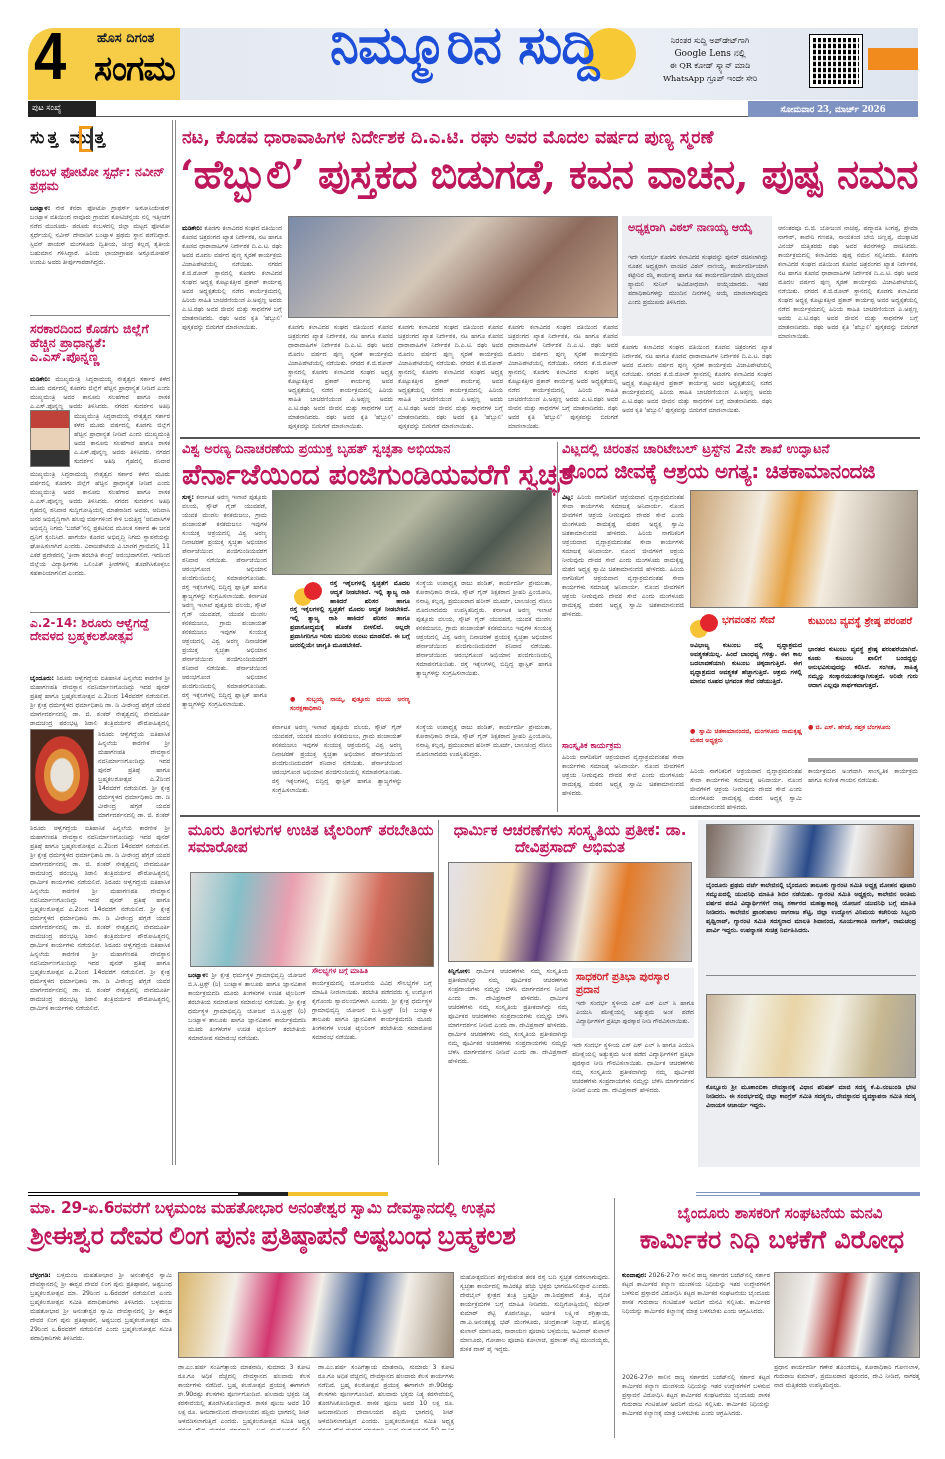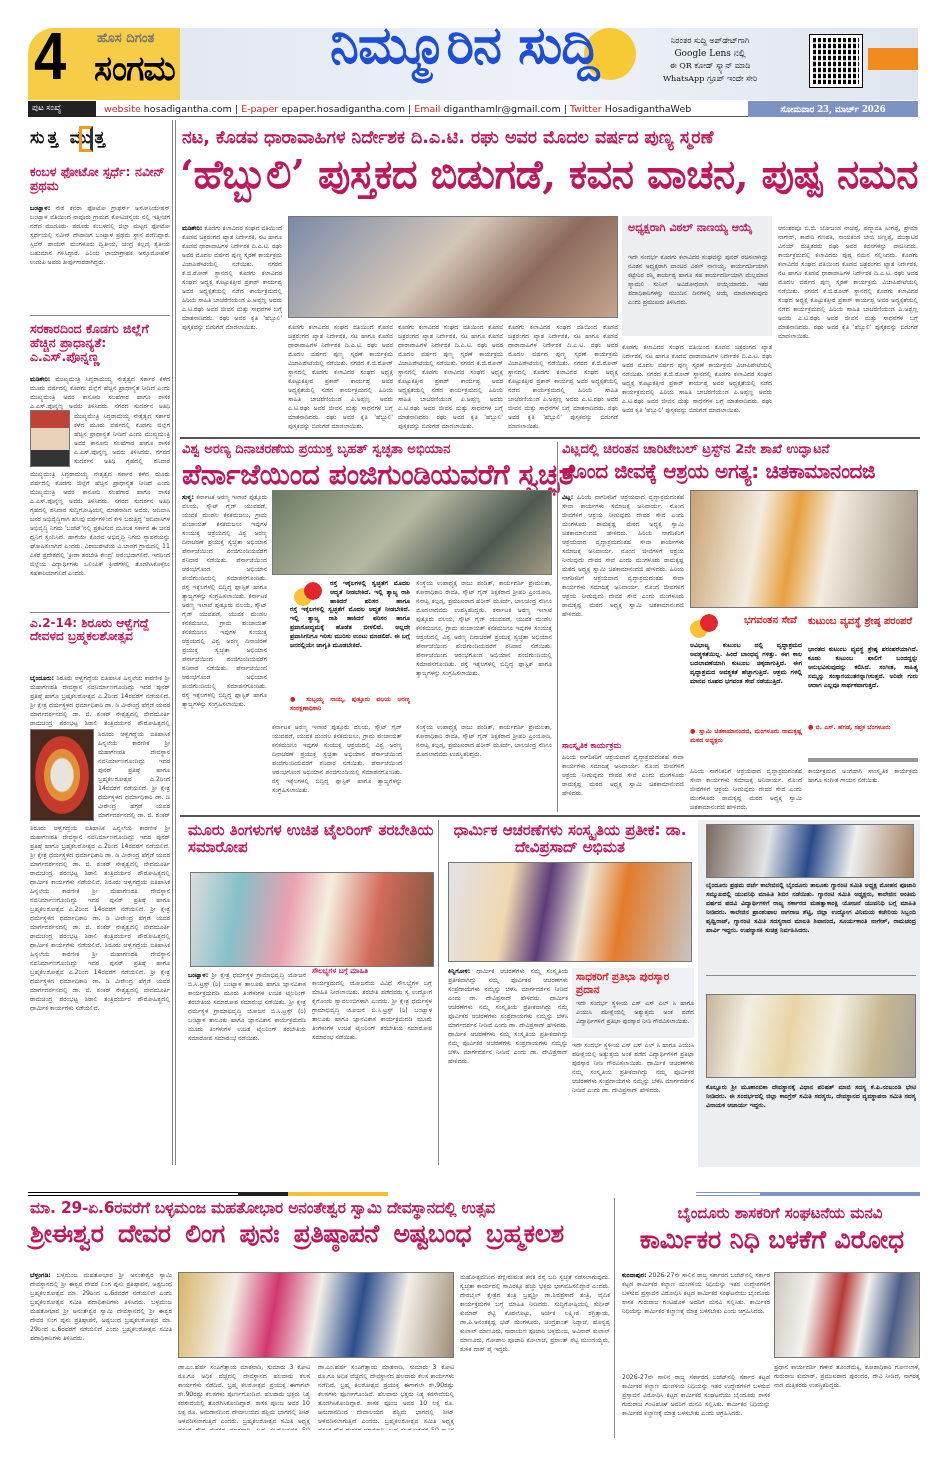--- a/index.html
+++ b/index.html
@@ -2,21 +2,21 @@
 <html><head>
 <meta charset="utf-8">
 <style>
 *{box-sizing:border-box;margin:0;padding:0}
 body{width:945px;height:1459px;background:#fff;font-family:"DejaVu Sans",sans-serif;color:#111;position:relative;overflow:hidden}
 .abs{position:absolute}
 
 #mast{left:28px;top:28px;width:890px;height:72px;border-radius:26px 0 0 0;overflow:hidden;background:linear-gradient(90deg,#dfe5ef,#eef1f7 60%,#dfe5ef)}
 #mast-yellow{left:28px;top:28px;width:152px;height:72px;background:#f7cd48;border-radius:26px 0 0 0}
 #page-num{left:34px;top:22px;font:bold 58px "Liberation Sans",sans-serif;transform:scaleY(1.15);color:#000}
-#brand-small{left:97px;top:30px;font:bold 13px "DejaVu Sans",sans-serif;color:#737373}
+#brand-small{left:97px;top:30px;font:bold 13px "DejaVu Sans",sans-serif;color:#0f172a}
 #brand-big{left:94px;top:48px;font:bold 34px "DejaVu Serif",serif;color:#000;letter-spacing:-1px}
 #section-title{left:330px;top:14px;font:bold 52px "DejaVu Serif",serif;color:#1d4ed8;letter-spacing:-1px}
 #sun{left:584px;top:28px;width:52px;height:52px;border-radius:50%;background:#f7c934}
 .qr-note{left:640px;width:140px;text-align:center;font:8px "DejaVu Serif",serif;color:#111}
 #qr{left:810px;top:35px;width:52px;height:52px;background:
 repeating-linear-gradient(90deg,#000 0 3px,#fff 3px 5px),#000;border:3px solid #fff;outline:1px solid #000}
 #qr::after{content:"";position:absolute;inset:0;background:repeating-linear-gradient(0deg,transparent 0 4px,rgba(255,255,255,.8) 4px 6px)}
 #orange-box{left:868px;top:48px;width:50px;height:22px;background:#f28b1e}
 #info-bar{left:28px;top:101px;width:890px;height:16px;background:#fff;border-bottom:1px solid #555;font:9.5px "DejaVu Sans",sans-serif}
 #info-bar .pg{position:absolute;left:0;top:0;width:68px;height:16px;background:#222;color:#fff;font-size:8px;padding:2px 4px}
@@ -54,30 +54,20 @@
 <div id="section-title" class="abs">ನಿಮ್ಮೂರಿನ ಸುದ್ದಿ</div>
 <div class="abs qr-note" style="top:36px">ನಿರಂತರ ಸುದ್ದಿ ಅಪ್‌ಡೇಟ್‌ಗಾಗಿ</div>
 <div class="abs qr-note" style="top:48px;font-size:9px">Google Lens ನಲ್ಲಿ</div>
 <div class="abs qr-note" style="top:61px">ಈ QR ಕೋಡ್ ಸ್ಕ್ಯಾನ್ ಮಾಡಿ</div>
 <div class="abs qr-note" style="top:74px">WhatsApp ಗ್ರೂಪ್ ಇಂದೇ ಸೇರಿ</div>
 <div id="qr" class="abs"></div>
 <div id="orange-box" class="abs"></div>
 
 <div id="info-bar" class="abs">
   <span class="pg">ಪುಟ ಸಂಖ್ಯೆ</span>
-  <span class="links">
-    <span class="r">website</span>
-    <span>hosadigantha.com</span> |
-    <span class="r">E-paper</span>
-    <span>epaper.hosadigantha.com</span> |
-    <span class="r">Email</span>
-    <span>diganthamlr@gmail.com</span> |
-    <span class="r">Twitter</span>
-    <span>HosadiganthaWeb</span>
-  </span>
   <span class="date">ಸೋಮವಾರ 23, ಮಾರ್ಚ್ 2026</span>
 </div>
 
 <div class="abs vline2" style="left:172px;top:120px;height:1045px"></div>
 
 <div class="abs" style="left:30px;top:127px;width:135px;height:30px;font:bold 17px 'DejaVu Sans',sans-serif;letter-spacing:3px">
   <span>ಸುತ್ತ ಮುತ್ತ</span>
 </div>
 <div class="abs" style="left:79px;top:126px;width:14px;height:26px;border:3px solid #f39a1d;border-right-color:#333"></div>
 
@@ -125,21 +115,21 @@
 <div class="abs txt" style="left:416px;top:578px;width:136px;height:130px"><span>ಸಂಸ್ಥೆಯ ಉಪಾಧ್ಯಕ್ಷ ರಾಜು ಪಂಡಿತ್, ಕಾರ್ಯದರ್ಶಿ ಪ್ರೇಮಲತಾ, ಕೋಶಾಧಿಕಾರಿ ರೇವತಿ, ಸ್ಕೌಟ್ ಗೈಡ್ ಶಿಕ್ಷಕರಾದ ಶ್ರೀಹರಿ ಪ್ರಿಂಯೋಡಿ, ನನಾಪ್ಪಿ ಕಲ್ಲಡ್ಕ, ಪ್ರಮುಖರಾದ ಹರೀಶ್ ಮೂರ್ಜೆ, ಬಾಲಚಂದ್ರ ನೆಡಿಲು ಮೊದಲಾದವರು ಉಪಸ್ಥಿತರಿದ್ದರು.</span> <span>ಕರ್ನಾಟಕ ಅರಣ್ಯ ಇಲಾಖೆ ಪುತ್ತೂರು ವಲಯ, ಸ್ಕೌಟ್ ಗೈಡ್ ಯುವಪಡೆ, ಯುವಕ ಮಂಡಲ ಕನಕಮಜಲು, ಗ್ರಾಮ ಪಂಚಾಯತ್ ಕನಕಮಜಲು ಇವುಗಳ ಸಂಯುಕ್ತ ಆಶ್ರಯದಲ್ಲಿ ವಿಶ್ವ ಅರಣ್ಯ ದಿನಾಚರಣೆ ಪ್ರಯುಕ್ತ ಸ್ವಚ್ಛತಾ ಅಭಿಯಾನ ಪೆರ್ನಾಜೆಯಿಂದ ಪಂಜಿಗುಂಡಿಯವರೆಗೆ ಶನಿವಾರ ನಡೆಯಿತು. ಪೆರ್ನಾಜೆಯಿಂದ ಆರಂಭಗೊಂಡ ಅಭಿಯಾನ ಪಂಜಿಗುಂಡಿಯಲ್ಲಿ ಸಮಾಪನಗೊಂಡಿತು. ರಸ್ತೆ ಇಕ್ಕೆಲಗಳಲ್ಲಿ ಬಿದ್ದಿದ್ದ ಪ್ಲಾಸ್ಟಿಕ್ ಹಾಗೂ ತ್ಯಾಜ್ಯಗಳನ್ನು ಸಂಗ್ರಹಿಸಲಾಯಿತು.</span></div>
 <div class="abs txt" style="left:272px;top:722px;width:130px;height:90px"><span>ಕರ್ನಾಟಕ ಅರಣ್ಯ ಇಲಾಖೆ ಪುತ್ತೂರು ವಲಯ, ಸ್ಕೌಟ್ ಗೈಡ್ ಯುವಪಡೆ, ಯುವಕ ಮಂಡಲ ಕನಕಮಜಲು, ಗ್ರಾಮ ಪಂಚಾಯತ್ ಕನಕಮಜಲು ಇವುಗಳ ಸಂಯುಕ್ತ ಆಶ್ರಯದಲ್ಲಿ ವಿಶ್ವ ಅರಣ್ಯ ದಿನಾಚರಣೆ ಪ್ರಯುಕ್ತ ಸ್ವಚ್ಛತಾ ಅಭಿಯಾನ ಪೆರ್ನಾಜೆಯಿಂದ ಪಂಜಿಗುಂಡಿಯವರೆಗೆ ಶನಿವಾರ ನಡೆಯಿತು. ಪೆರ್ನಾಜೆಯಿಂದ ಆರಂಭಗೊಂಡ ಅಭಿಯಾನ ಪಂಜಿಗುಂಡಿಯಲ್ಲಿ ಸಮಾಪನಗೊಂಡಿತು. ರಸ್ತೆ ಇಕ್ಕೆಲಗಳಲ್ಲಿ ಬಿದ್ದಿದ್ದ ಪ್ಲಾಸ್ಟಿಕ್ ಹಾಗೂ ತ್ಯಾಜ್ಯಗಳನ್ನು ಸಂಗ್ರಹಿಸಲಾಯಿತು.</span></div>
 <div class="abs txt" style="left:416px;top:722px;width:136px;height:90px"><span>ಸಂಸ್ಥೆಯ ಉಪಾಧ್ಯಕ್ಷ ರಾಜು ಪಂಡಿತ್, ಕಾರ್ಯದರ್ಶಿ ಪ್ರೇಮಲತಾ, ಕೋಶಾಧಿಕಾರಿ ರೇವತಿ, ಸ್ಕೌಟ್ ಗೈಡ್ ಶಿಕ್ಷಕರಾದ ಶ್ರೀಹರಿ ಪ್ರಿಂಯೋಡಿ, ನನಾಪ್ಪಿ ಕಲ್ಲಡ್ಕ, ಪ್ರಮುಖರಾದ ಹರೀಶ್ ಮೂರ್ಜೆ, ಬಾಲಚಂದ್ರ ನೆಡಿಲು ಮೊದಲಾದವರು ಉಪಸ್ಥಿತರಿದ್ದರು.</span></div>
 <div class="abs vline" style="left:557px;top:442px;height:370px"></div>
 
 <div class="abs lh" style="left:562px;top:442px;width:360px;font-size:13px;white-space:nowrap">ವಿಟ್ಲದಲ್ಲಿ ಚಿರಂತನ ಚಾರಿಟೇಬಲ್ ಟ್ರಸ್ಟ್‌ನ 2ನೇ ಶಾಖೆ ಉದ್ಘಾಟನೆ</div>
 <div class="abs lh" style="left:562px;top:460px;width:360px;font-size:20px;white-space:nowrap;letter-spacing:-0.4px">ನೊಂದ ಜೀವಕ್ಕೆ ಆಶ್ರಯ ಅಗತ್ಯ: ಚಿತಕಾಮಾನಂದಜಿ</div>
 <div class="abs txt" style="left:562px;top:492px;width:122px;height:200px"><b>ವಿಟ್ಲ:</b> <span>ಹಿರಿಯ ನಾಗರಿಕರಿಗೆ ಆಶ್ರಯವಾದ ವೃದ್ಧಾಶ್ರಮದಂತಹ ಸೇವಾ ಕಾರ್ಯಗಳು ಸಮಾಜಕ್ಕೆ ಅನಿವಾರ್ಯ. ನೊಂದ ಜೀವಗಳಿಗೆ ಆಶ್ರಯ ನೀಡುವುದು ದೇವರ ಸೇವೆ ಎಂದು ಮಂಗಳೂರು ರಾಮಕೃಷ್ಣ ಮಠದ ಅಧ್ಯಕ್ಷ ಸ್ವಾಮಿ ಚಿತಕಾಮಾನಂದಜಿ ಹೇಳಿದರು.</span> <span>ಹಿರಿಯ ನಾಗರಿಕರಿಗೆ ಆಶ್ರಯವಾದ ವೃದ್ಧಾಶ್ರಮದಂತಹ ಸೇವಾ ಕಾರ್ಯಗಳು ಸಮಾಜಕ್ಕೆ ಅನಿವಾರ್ಯ. ನೊಂದ ಜೀವಗಳಿಗೆ ಆಶ್ರಯ ನೀಡುವುದು ದೇವರ ಸೇವೆ ಎಂದು ಮಂಗಳೂರು ರಾಮಕೃಷ್ಣ ಮಠದ ಅಧ್ಯಕ್ಷ ಸ್ವಾಮಿ ಚಿತಕಾಮಾನಂದಜಿ ಹೇಳಿದರು.</span> <span>ಹಿರಿಯ ನಾಗರಿಕರಿಗೆ ಆಶ್ರಯವಾದ ವೃದ್ಧಾಶ್ರಮದಂತಹ ಸೇವಾ ಕಾರ್ಯಗಳು ಸಮಾಜಕ್ಕೆ ಅನಿವಾರ್ಯ. ನೊಂದ ಜೀವಗಳಿಗೆ ಆಶ್ರಯ ನೀಡುವುದು ದೇವರ ಸೇವೆ ಎಂದು ಮಂಗಳೂರು ರಾಮಕೃಷ್ಣ ಮಠದ ಅಧ್ಯಕ್ಷ ಸ್ವಾಮಿ ಚಿತಕಾಮಾನಂದಜಿ ಹೇಳಿದರು.</span></div>
 <div class="abs photo w" style="left:690px;top:490px;width:228px;height:118px;background:linear-gradient(100deg,#c9a273,#f3ecdf 30%,#e6a040 45%,#f3ecdf 60%,#9b8f80)"></div>
 <div class="quote-mark" style="left:690px;top:612px"></div>
-<div class="abs red-h" style="left:744px;top:614px;width:108px;font-size:10px">ಭಗವಂತನ ಸೇವೆ</div>
+<div class="abs red-h" style="left:722px;top:614px;width:108px;font-size:10px">ಭಗವಂತನ ಸೇವೆ</div>
 <div class="abs txt" style="left:690px;top:640px;width:112px;height:84px;font-weight:bold;color:#111"><span>ಅವಿಭಾಜ್ಯ ಕುಟುಂಬ ದಲ್ಲಿ ವೃದ್ಧಾಶ್ರಮದ ಅವಶ್ಯಕತೆಯಿಲ್ಲ. ಹಿಂದೆ ಬಾಂಧವ್ಯ ಗಳಿತ್ತು. ಈಗ ಕಾಲ ಬದಲಾವಣೆಯಾಗಿ ಕುಟುಂಬ ಚಿಕ್ಕದಾಗುತ್ತಿದೆ. ಈಗ ವೃದ್ಧಾಶ್ರಮದ ಅವಶ್ಯಕತೆ ಹೆಚ್ಚಾಗುತ್ತಿದೆ. ಆಶ್ರಮ ಗಳಲ್ಲಿ ಮಾನವ ರೂಪದ ಭಗವಂತ ಸೇವೆ ನಡೆಯುತ್ತಿದೆ.</span></div>
 <div class="abs txt" style="left:690px;top:726px;width:112px;height:32px;color:#d2232a;font-weight:bold"><span class="bullet">● </span><span>ಸ್ವಾಮಿ ಚಿತಕಾಮಾನಂದಜಿ, ಮಂಗಳೂರು ರಾಮಕೃಷ್ಣ ಮಠದ ಅಧ್ಯಕ್ಷರು</span></div>
 <div class="abs red-h" style="left:808px;top:614px;width:110px;font-size:10px;line-height:13px">ಕುಟುಂಬ ವ್ಯವಸ್ಥೆ ಶ್ರೇಷ್ಠ ಪರಂಪರೆ</div>
 <div class="abs txt" style="left:808px;top:644px;width:110px;height:76px;font-weight:bold;color:#111"><span>ಭಾರತದ ಕುಟುಂಬ ವ್ಯವಸ್ಥೆ ಶ್ರೇಷ್ಠ ಪರಂಪರೆಯಾಗಿದೆ. ಕೂಡು ಕುಟುಂಬ ಪಾಲಿಗೆ ಬಂದದ್ದನ್ನು ಅನುಭವಿಸುವುದನ್ನು ಕಲಿಸಿದೆ. ಸಂಗೀತ, ಸಾಹಿತ್ಯ ನಮ್ಮನ್ನು ಸಂಸ್ಕಾರಯುತರನ್ನಾಗಿಸುತ್ತದೆ. ಅರಿವೇ ಗುರು ಆದಾಗ ಎಲ್ಲವೂ ಸಾರ್ಥಕವಾಗುತ್ತದೆ.</span></div>
 <div class="abs txt" style="left:808px;top:722px;width:110px;height:22px;color:#d2232a;font-weight:bold"><span class="bullet">● </span><span>ಜಿ. ಎಸ್. ಹೆಗಡೆ, ಸಪ್ತಕ ಬೆಂಗಳೂರು</span></div>
 <div class="abs" style="left:808px;top:758px;width:110px;height:4px;background:#999"></div>
 <div class="abs txt" style="left:808px;top:766px;width:110px;height:46px"><span>ಕಾರ್ಯಕ್ರಮದ ಅಂಗವಾಗಿ ಸಾಂಸ್ಕೃತಿಕ ಕಾರ್ಯಕ್ರಮ ಹಾಗೂ ಸಂಗೀತ ಗಾಯನ ನಡೆಯಿತು.</span></div>
 <div class="abs lh" style="left:562px;top:742px;width:122px;font-size:8px">ಸಾಂಸ್ಕೃತಿಕ ಕಾರ್ಯಕ್ರಮ</div>
 <div class="abs txt" style="left:562px;top:752px;width:122px;height:60px"><span>ಹಿರಿಯ ನಾಗರಿಕರಿಗೆ ಆಶ್ರಯವಾದ ವೃದ್ಧಾಶ್ರಮದಂತಹ ಸೇವಾ ಕಾರ್ಯಗಳು ಸಮಾಜಕ್ಕೆ ಅನಿವಾರ್ಯ. ನೊಂದ ಜೀವಗಳಿಗೆ ಆಶ್ರಯ ನೀಡುವುದು ದೇವರ ಸೇವೆ ಎಂದು ಮಂಗಳೂರು ರಾಮಕೃಷ್ಣ ಮಠದ ಅಧ್ಯಕ್ಷ ಸ್ವಾಮಿ ಚಿತಕಾಮಾನಂದಜಿ ಹೇಳಿದರು.</span></div>
 <div class="abs txt" style="left:690px;top:766px;width:112px;height:46px"><span>ಹಿರಿಯ ನಾಗರಿಕರಿಗೆ ಆಶ್ರಯವಾದ ವೃದ್ಧಾಶ್ರಮದಂತಹ ಸೇವಾ ಕಾರ್ಯಗಳು ಸಮಾಜಕ್ಕೆ ಅನಿವಾರ್ಯ. ನೊಂದ ಜೀವಗಳಿಗೆ ಆಶ್ರಯ ನೀಡುವುದು ದೇವರ ಸೇವೆ ಎಂದು ಮಂಗಳೂರು ರಾಮಕೃಷ್ಣ ಮಠದ ಅಧ್ಯಕ್ಷ ಸ್ವಾಮಿ ಚಿತಕಾಮಾನಂದಜಿ ಹೇಳಿದರು.</span></div>
@@ -169,21 +159,21 @@
 <div class="abs photo w" style="left:706px;top:994px;width:210px;height:84px;background:linear-gradient(100deg,#c8b49a,#f2efe3 20%,#e8d4a6 40%,#f2efe3 60%,#c7b891 80%,#a9a49b)"></div>
 <div class="abs txt" style="left:706px;top:1082px;width:210px;height:82px;font-weight:bold;color:#222"><span>ಕೊಲ್ಲೂರು ಶ್ರೀ ಮೂಕಾಂಬಿಕಾ ದೇವಸ್ಥಾನಕ್ಕೆ ವಿಧಾನ ಪರಿಷತ್ ಮಾಜಿ ಸದಸ್ಯ ಕೆ.ಪಿ.ನಂಜುಂಡಿ ಭೇಟಿ ನೀಡಿದರು. ಈ ಸಂದರ್ಭದಲ್ಲಿ ಜಿಲ್ಲಾ ಕಾಂಗ್ರೆಸ್ ಸಮಿತಿ ಸದಸ್ಯರು, ದೇವಸ್ಥಾನದ ವ್ಯವಸ್ಥಾಪನಾ ಸಮಿತಿ ಸದಸ್ಯ ವಿನಾಯಕ ಆಚಾರ್ಯ ಇದ್ದರು.</span></div>
 
 <div class="abs" style="left:28px;top:1192px;width:210px;height:4px;border-top:1px solid #000;border-bottom:1px solid #000"></div>
 <div class="abs" style="left:238px;top:1192px;width:50px;height:4px;background:#222"></div>
 <div class="abs" style="left:288px;top:1192px;width:100px;height:4px;background:#f2c230"></div>
 <div class="abs" style="left:696px;top:1192px;width:64px;height:4px;border-top:1px solid #7f93c3;border-bottom:1px solid #7f93c3"></div>
 <div class="abs" style="left:760px;top:1192px;width:160px;height:4px;background:#7f93c3"></div>
 
 <div class="abs lh" style="left:30px;top:1200px;width:590px;font-size:15.5px;white-space:nowrap;letter-spacing:-0.2px">ಮಾ. 29-ಏ.6ರವರೆಗೆ ಬಳ್ಳಮಂಜ ಮಹತೋಭಾರ ಅನಂತೇಶ್ವರ ಸ್ವಾಮಿ ದೇವಸ್ಥಾನದಲ್ಲಿ ಉತ್ಸವ</div>
-<div class="abs lh" style="left:30px;top:1222px;width:590px;font-size:25px;white-space:nowrap;letter-spacing:-0.4px;font-family:Liberation Mono, monospace">ಶ್ರೀಈಶ್ವರ ದೇವರ ಲಿಂಗ ಪುನಃ ಪ್ರತಿಷ್ಠಾಪನೆ ಅಷ್ಟಬಂಧ ಬ್ರಹ್ಮಕಲಶ</div>
+<div class="abs lh" style="left:30px;top:1222px;width:590px;font-size:25px;white-space:nowrap;letter-spacing:-0.4px;font-family:Liberation Sans, sans-serif">ಶ್ರೀಈಶ್ವರ ದೇವರ ಲಿಂಗ ಪುನಃ ಪ್ರತಿಷ್ಠಾಪನೆ ಅಷ್ಟಬಂಧ ಬ್ರಹ್ಮಕಲಶ</div>
 <div class="abs txt" style="left:30px;top:1270px;width:142px;height:160px"><b>ಬೆಳ್ತಂಗಡಿ:</b> <span>ಬಳ್ಳಮಂಜ ಮಹತೋಭಾರ ಶ್ರೀ ಅನಂತೇಶ್ವರ ಸ್ವಾಮಿ ದೇವಸ್ಥಾನದಲ್ಲಿ ಶ್ರೀ ಈಶ್ವರ ದೇವರ ಲಿಂಗ ಪುನಃ ಪ್ರತಿಷ್ಠಾಪನೆ, ಅಷ್ಟಬಂಧ ಬ್ರಹ್ಮಕಲಶೋತ್ಸವ ಮಾ. 29ರಿಂದ ಏ.6ರವರೆಗೆ ನಡೆಯಲಿದೆ ಎಂದು ಬ್ರಹ್ಮಕಲಶೋತ್ಸವ ಸಮಿತಿ ಪದಾಧಿಕಾರಿಗಳು ತಿಳಿಸಿದರು.</span> <span>ಬಳ್ಳಮಂಜ ಮಹತೋಭಾರ ಶ್ರೀ ಅನಂತೇಶ್ವರ ಸ್ವಾಮಿ ದೇವಸ್ಥಾನದಲ್ಲಿ ಶ್ರೀ ಈಶ್ವರ ದೇವರ ಲಿಂಗ ಪುನಃ ಪ್ರತಿಷ್ಠಾಪನೆ, ಅಷ್ಟಬಂಧ ಬ್ರಹ್ಮಕಲಶೋತ್ಸವ ಮಾ. 29ರಿಂದ ಏ.6ರವರೆಗೆ ನಡೆಯಲಿದೆ ಎಂದು ಬ್ರಹ್ಮಕಲಶೋತ್ಸವ ಸಮಿತಿ ಪದಾಧಿಕಾರಿಗಳು ತಿಳಿಸಿದರು.</span></div>
 <div class="abs photo r" style="left:178px;top:1272px;width:276px;height:86px;background:linear-gradient(100deg,#d9b56a,#f3efe8 20%,#d2366e 35%,#f3efe8 50%,#2d4e8c 65%,#f3efe8 80%,#9e8e7a)"></div>
 <div class="abs txt" style="left:178px;top:1362px;width:132px;height:68px"><span>ಡಾ.ಎಂ.ಹರ್ಷ ಸಂಪಿಗೆತ್ತಾಯ ಮಾತನಾಡಿ, ಸುಮಾರು 3 ಕೋಟಿ ರೂ.ಗೂ ಅಧಿಕ ವೆಚ್ಚದಲ್ಲಿ ದೇವಸ್ಥಾನದ ಹಲವಾರು ಕೆಲಸ ಕಾರ್ಯಗಳು ನಡೆದಿವೆ. ಬ್ರಹ್ಮ ಕಲಶೋತ್ಸವ ಪ್ರಯುಕ್ತ ಈಗಾಗಲೇ ಶೇ.90ರಷ್ಟು ಕೆಲಸಗಳು ಪೂರ್ಣಗೊಂಡಿವೆ. ಹಲವಾರು ಭಕ್ತರು ನಿತ್ಯ ಕರಸೇವೆಯಲ್ಲಿ ತೊಡಗಿಸಿಕೊಂಡಿದ್ದಾರೆ. ಶಾಸಕ ಪೂಂಜ ಅವರ 10 ಲಕ್ಷ ರೂ. ಅನುದಾನದಿಂದ ದೇವಾಲಯದ ಪಶ್ಚಿಮ ಭಾಗದಲ್ಲಿ ಶೀಟ್ ಅಳವಡಿಸಲಾಗುತ್ತಿದೆ ಎಂದರು. ಬ್ರಹ್ಮಕಲಶೋತ್ಸವ ಸಮಿತಿ ಅಧ್ಯಕ್ಷ ವಸಂತ ಗೌಡ ಮರಕಡ ಮಾತನಾಡಿ, ಬ್ರಹ್ಮ ಕಲಶೋತ್ಸವಕ್ಕೆ 50 ಸಾವಿರ ಜನ ಸೇರುವ ನಿರೀಕ್ಷೆಯಿದೆ. ಮಾ.22ರಂದು</span></div>
 <div class="abs txt" style="left:318px;top:1362px;width:136px;height:68px"><span>ಡಾ.ಎಂ.ಹರ್ಷ ಸಂಪಿಗೆತ್ತಾಯ ಮಾತನಾಡಿ, ಸುಮಾರು 3 ಕೋಟಿ ರೂ.ಗೂ ಅಧಿಕ ವೆಚ್ಚದಲ್ಲಿ ದೇವಸ್ಥಾನದ ಹಲವಾರು ಕೆಲಸ ಕಾರ್ಯಗಳು ನಡೆದಿವೆ. ಬ್ರಹ್ಮ ಕಲಶೋತ್ಸವ ಪ್ರಯುಕ್ತ ಈಗಾಗಲೇ ಶೇ.90ರಷ್ಟು ಕೆಲಸಗಳು ಪೂರ್ಣಗೊಂಡಿವೆ. ಹಲವಾರು ಭಕ್ತರು ನಿತ್ಯ ಕರಸೇವೆಯಲ್ಲಿ ತೊಡಗಿಸಿಕೊಂಡಿದ್ದಾರೆ. ಶಾಸಕ ಪೂಂಜ ಅವರ 10 ಲಕ್ಷ ರೂ. ಅನುದಾನದಿಂದ ದೇವಾಲಯದ ಪಶ್ಚಿಮ ಭಾಗದಲ್ಲಿ ಶೀಟ್ ಅಳವಡಿಸಲಾಗುತ್ತಿದೆ ಎಂದರು. ಬ್ರಹ್ಮಕಲಶೋತ್ಸವ ಸಮಿತಿ ಅಧ್ಯಕ್ಷ ವಸಂತ ಗೌಡ ಮರಕಡ ಮಾತನಾಡಿ, ಬ್ರಹ್ಮ ಕಲಶೋತ್ಸವಕ್ಕೆ 50 ಸಾವಿರ ಜನ ಸೇರುವ ನಿರೀಕ್ಷೆಯಿದೆ. ಮಾ.22ರಂದು</span></div>
 <div class="abs txt" style="left:460px;top:1272px;width:150px;height:160px"><span>ಮಹೋತ್ಸವದಿಂದ ತಣ್ಣೀರುಪಂತ ತನಕ ರಸ್ತೆ ಬದಿ ಸ್ವಚ್ಛತೆ ನಡೆಸಲಾಗುವುದು. ಸ್ವಚ್ಛತಾ ಕಾರ್ಯದಲ್ಲಿ ಸಾವಿರಕ್ಕೂ ಹೆಚ್ಚು ಭಕ್ತರು ಭಾಗವಹಿಸಲಿದ್ದಾರೆ ಎಂದರು. ದೇರಬೈಲ್ ಕ್ಷೇತ್ರದ ತಂತ್ರಿ ಬ್ರಹ್ಮಶ್ರೀ ಡಾ.ಶಿವಪ್ರಸಾದ ತಂತ್ರಿ, ವೈದಿಕ ಕಾರ್ಯಕ್ರಮಗಳ ಬಗ್ಗೆ ಮಾಹಿತಿ ನೀಡಿದರು. ಸುದ್ದಿಗೋಷ್ಠಿಯಲ್ಲಿ ಸುಧೀರ್ ಕುಮಾರ್ ಶೆಟ್ಟಿ ಕೊರಲೊಟ್ಟು, ಅರ್ಚಕ ಲಕ್ಷ್ಮೀಶ ಶಗ್ರಿತ್ತಾಯ, ಡಾ.ಪಿ.ಅನಂತಕೃಷ್ಣ ಭಟ್ ಮಂಗಳೂರು, ಚಂದ್ರಕಾಂತ್ ನಿಡ್ಡಾಜೆ, ಹೊನ್ನಪ್ಪ ಕುಲಾಲ್ ಮಾಣೂರು, ನಾರಾಯಣ ಪೂಜಾರಿ ಬಳ್ಳಮಂಜ, ಅವಿನಾಶ್ ಕುಲಾಲ್ ಮಾಣೂರು, ಗೋಪಾಲ ಪೂಜಾರಿ ಕೋಲಾಜೆ, ಪ್ರಶಾಂತ್ ಶೆಟ್ಟಿ ಮುಂಡಯ್ಯರು, ಶುಳಿಕ ದಾಸ್ ಪೈ ಇದ್ದರು.</span></div>
 <div class="abs vline" style="left:614px;top:1198px;height:240px"></div>
 
 <div class="abs lh" style="left:640px;top:1205px;width:280px;font-size:15px;white-space:nowrap;text-align:center">ಬೈಂದೂರು ಶಾಸಕರಿಗೆ ಸಂಘಟನೆಯ ಮನವಿ</div>
 <div class="abs lh" style="left:622px;top:1226px;width:300px;font-size:25px;white-space:nowrap;text-align:center;font-family:'DejaVu Serif',serif">ಕಾರ್ಮಿಕರ ನಿಧಿ ಬಳಕೆಗೆ ವಿರೋಧ</div>
 <div class="abs txt" style="left:622px;top:1270px;width:148px;height:100px"><b>ಕುಂದಾಪುರ:</b> <span>2026-27ನೇ ಸಾಲಿನ ರಾಜ್ಯ ಸರ್ಕಾರದ ಬಜೆಟ್‌ನಲ್ಲಿ ಸರ್ಕಾರ ಕಟ್ಟಡ ಕಾರ್ಮಿಕರ ಕಲ್ಯಾಣ ಮಂಡಳಿಯ ನಿಧಿಯನ್ನು ಇತರ ಉದ್ದೇಶಗಳಿಗೆ ಬಳಸುವ ಪ್ರಸ್ತಾವನೆ ವಿರೋಧಿಸಿ ಕಟ್ಟಡ ಕಾರ್ಮಿಕರ ಸಂಘಟನೆಯು ಬೈಂದೂರು ಶಾಸಕ ಗುರುರಾಜ ಗಂಟಿಹೊಳೆ ಅವರಿಗೆ ಮನವಿ ಸಲ್ಲಿಸಿತು. ಕಾರ್ಮಿಕರ ನಿಧಿಯನ್ನು ಕಾರ್ಮಿಕರ ಕಲ್ಯಾಣಕ್ಕೆ ಮಾತ್ರ ಬಳಸಬೇಕು ಎಂದು ಆಗ್ರಹಿಸಿದರು.</span></div>

